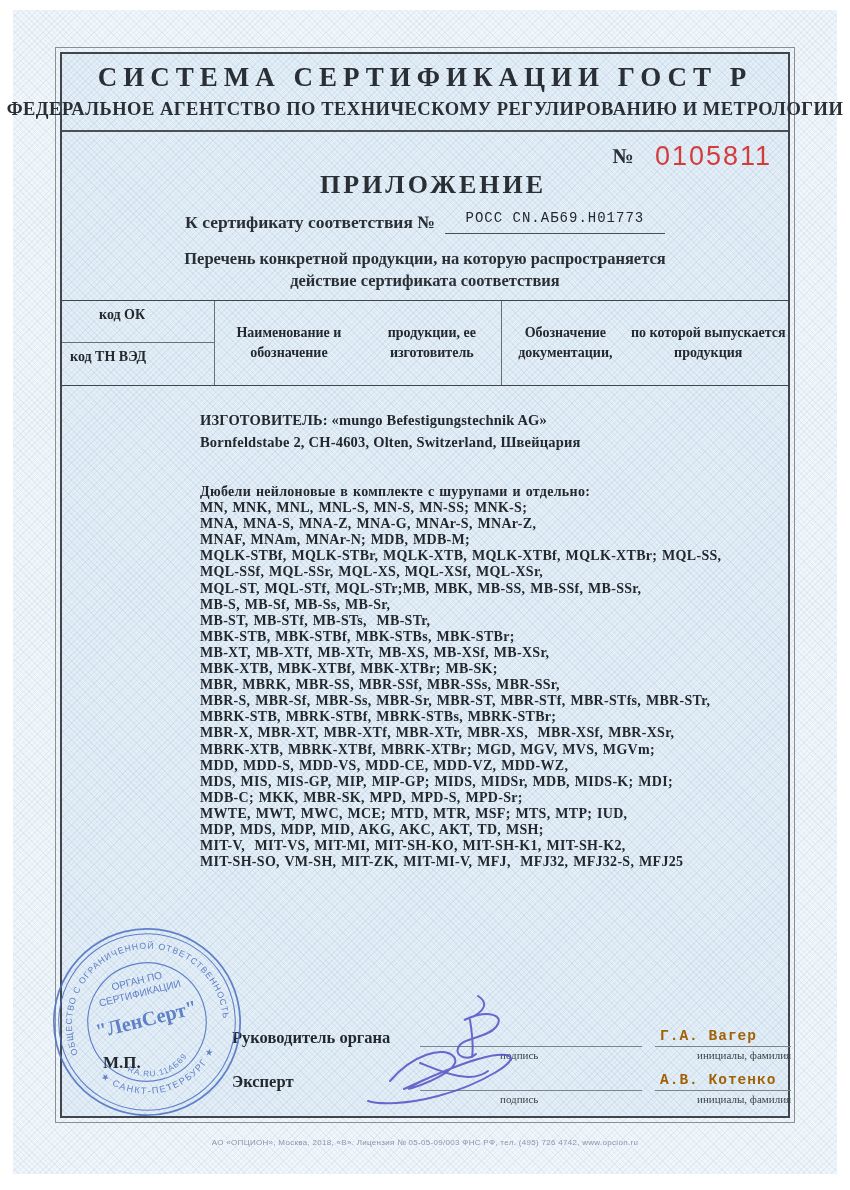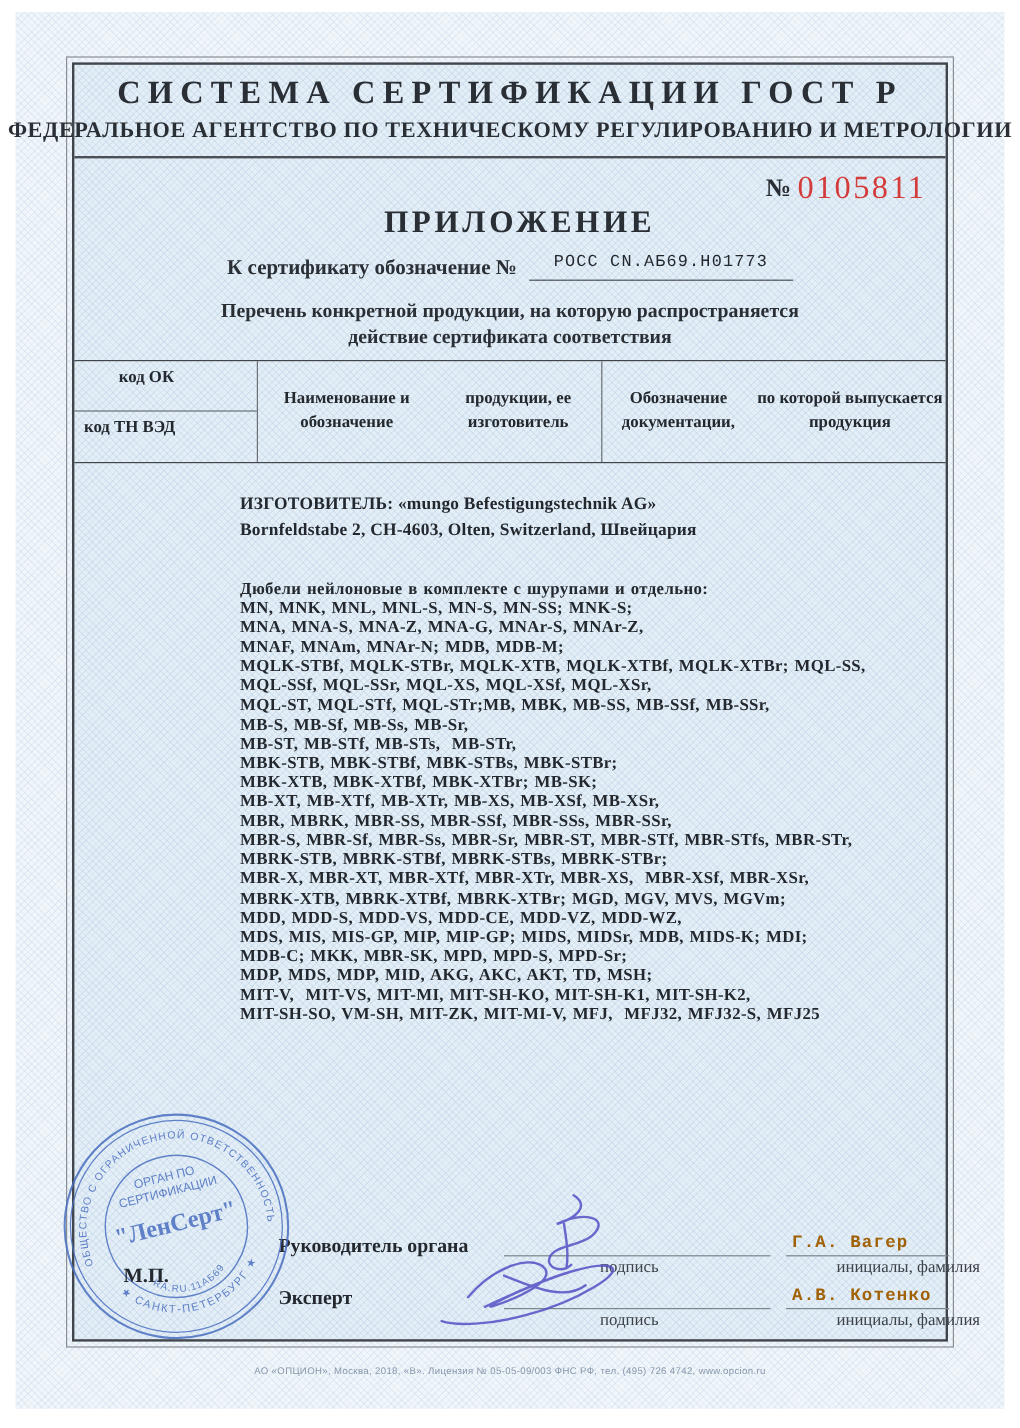--- a/index.html
+++ b/index.html
@@ -23,42 +23,42 @@
     background:
       repeating-linear-gradient(45deg, rgba(110,155,200,.12) 0 1px, transparent 1px 4px),
       repeating-linear-gradient(-45deg, rgba(110,155,200,.12) 0 1px, transparent 1px 4px),
       #e4eef6;
   }
   .abs{position:absolute;}
   .hdr-title{left:0;right:0;top:62px;text-align:center;font-size:27px;font-weight:bold;letter-spacing:6px;color:#2a2f35;}
   .hdr-sub{left:0;right:0;top:99px;text-align:center;font-size:18.5px;font-weight:bold;letter-spacing:.5px;color:#2a2f35;}
   .hdr-rule{left:62px;width:726px;top:130px;border-top:2px solid #4a5056;}
   .numrow{right:78px;top:141px;font-size:21px;font-weight:bold;color:#2a2f35;}
-  .numrow .digits{font-family:Liberation Serif, serif;font-weight:normal;font-size:27px;letter-spacing:2px;vertical-align:-2px;}
+  .numrow .digits{font-family:Liberation Sans, sans-serif;font-weight:normal;font-size:27px;letter-spacing:2px;vertical-align:-2px;margin-left:16px;}
   .appendix{left:16px;right:0;top:170px;text-align:center;font-size:26px;font-weight:bold;letter-spacing:3px;color:#2a2f35;}
   .certline{left:0;right:0;top:212px;text-align:center;font-size:17.5px;font-weight:bold;color:#2a2f35;}
   .cert-value{display:inline-block;width:220px;border-bottom:1.5px solid #4a5056;margin-left:10px;text-align:center;}
   .cert-value span{display:inline-block;transform:translateY(-6px);font-family:"Liberation Mono", monospace;font-weight:normal;font-size:14px;letter-spacing:1px;color:#23282e;}
   .intro{left:0;right:0;text-align:center;font-size:16.5px;font-weight:bold;color:#2a2f35;}
   .table{
     left:62px;top:300px;width:726px;height:86px;box-sizing:border-box;
     border-top:1.5px solid #41464c;border-bottom:1.5px solid #41464c;
     display:grid;grid-template-columns:21% 39.5% 39.5%;
   }
   .tcell{box-sizing:border-box;font-weight:bold;font-size:14px;color:#23282e;}
   .tcell.c1{display:grid;grid-template-rows:1fr 1fr;}
   .tcell.c1 > div{padding:6px 8px;box-sizing:border-box;}
   .tcell.c1 .r1{border-bottom:1px solid #6a7076;padding-left:37px;}
   .tcell.c2,.tcell.c3{border-left:1px solid #6a7076;display:flex;flex-direction:row;justify-content:center;align-items:center;text-align:center;line-height:20px;}
   .manu{left:200px;font-size:14.5px;font-weight:bold;color:#23282e;letter-spacing:.2px;}
   .plist{left:200px;top:484px;width:590px;font-size:14px;font-weight:bold;color:#23282e;letter-spacing:.3px;word-spacing:1px;}
   .plist .pline{line-height:16.1px;white-space:pre;}
   .sigrow-label{left:232px;font-size:16.5px;font-weight:bold;color:#23282e;}
   .sigline{border-bottom:1px solid #7d848b;}
-  .caption{font-size:14px;color:#3c4248;}
+  .caption{font-size:11px;color:#3c4248;}
   .signame{left:660px;font-family:"Liberation Mono", monospace;font-weight:bold;font-size:14.5px;letter-spacing:1px;color:#a16207;}
   .mp{left:103px;top:1036px;font-size:17px;font-weight:bold;color:#23282e;z-index:5;margin-top:17px;}
   .stamp-wrap{left:50px;top:925px;width:194px;height:194px;transform:rotate(-14deg);opacity:.85;z-index:4;}
   .ink{z-index:6;}
   .footer{left:0;right:0;top:1138px;text-align:center;font-size:8px;color:#8796ab;letter-spacing:.3px;font-family:"Liberation Sans", sans-serif;}
 </style>
 </head>
 <body>
 
 <div class="page">
@@ -73,21 +73,21 @@
   <div class="abs hdr-rule"></div>
 
   <div class="abs numrow">
     <span>№</span>
     <span class="digits" style="color:#d43c3c">0105811</span>
   </div>
 
   <div class="abs appendix">ПРИЛОЖЕНИЕ</div>
 
   <div class="abs certline">
-    <span>К сертификату обозначение №</span><span class="cert-value"><span>РОСС CN.АБ69.H01773</span></span>
+    <span>К сертификату соответствия №</span><span class="cert-value"><span>РОСС CN.АБ69.H01773</span></span>
   </div>
 
   <div class="abs intro" style="top:249px">Перечень конкретной продукции,  на которую распространяется</div>
   <div class="abs intro" style="top:271px">действие сертификата соответствия</div>
 
   <div class="abs table">
     <div class="tcell c1">
       <div class="r1">код ОК</div>
       <div class="r2">код ТН ВЭД</div>
     </div>
@@ -108,30 +108,31 @@
       <div class="pline">Дюбели нейлоновые в комплекте с шурупами и отдельно:</div>
       <div class="pline">MN, MNK, MNL, MNL-S, MN-S, MN-SS; MNK-S;</div>
       <div class="pline">MNA, MNA-S, MNA-Z, MNA-G, MNAr-S, MNAr-Z,</div>
       <div class="pline">MNAF, MNAm, MNAr-N; MDB, MDB-M;</div>
       <div class="pline">MQLK-STBf, MQLK-STBr, MQLK-XTB, MQLK-XTBf, MQLK-XTBr; MQL-SS,</div>
       <div class="pline">MQL-SSf, MQL-SSr, MQL-XS, MQL-XSf, MQL-XSr,</div>
       <div class="pline">MQL-ST, MQL-STf, MQL-STr;MB, MBK, MB-SS, MB-SSf, MB-SSr,</div>
       <div class="pline">MB-S, MB-Sf, MB-Ss, MB-Sr,</div>
       <div class="pline">MB-ST, MB-STf, MB-STs,  MB-STr,</div>
       <div class="pline">MBK-STB, MBK-STBf, MBK-STBs, MBK-STBr;</div>
+      <div class="pline">MB-XT, MB-XTf, MB-XTr, MB-XS, MB-XSf, MB-XSr,</div>
       <div class="pline">MBK-XTB, MBK-XTBf, MBK-XTBr; MB-SK;</div>
-      <div class="pline">MB-XT, MB-XTf, MB-XTr, MB-XS, MB-XSf, MB-XSr,</div>
       <div class="pline">MBR, MBRK, MBR-SS, MBR-SSf, MBR-SSs, MBR-SSr,</div>
       <div class="pline">MBR-S, MBR-Sf, MBR-Ss, MBR-Sr, MBR-ST, MBR-STf, MBR-STfs, MBR-STr,</div>
       <div class="pline">MBRK-STB, MBRK-STBf, MBRK-STBs, MBRK-STBr;</div>
       <div class="pline">MBR-X, MBR-XT, MBR-XTf, MBR-XTr, MBR-XS,  MBR-XSf, MBR-XSr,</div>
       <div class="pline">MBRK-XTB, MBRK-XTBf, MBRK-XTBr; MGD, MGV, MVS, MGVm;</div>
       <div class="pline">MDD, MDD-S, MDD-VS, MDD-CE, MDD-VZ, MDD-WZ,</div>
       <div class="pline">MDS, MIS, MIS-GP, MIP, MIP-GP; MIDS, MIDSr, MDB, MIDS-K; MDI;</div>
       <div class="pline">MDB-C; MKK, MBR-SK, MPD, MPD-S, MPD-Sr;</div>
+      <div class="pline">MWTE, MWT, MWC, MCE; MTD, MTR, MSF; MTS, MTP; IUD,</div>
       <div class="pline">MDP, MDS, MDP, MID, AKG, AKC, AKT, TD, MSH;</div>
       <div class="pline">MIT-V,  MIT-VS, MIT-MI, MIT-SH-KO, MIT-SH-K1, MIT-SH-K2,</div>
       <div class="pline">MIT-SH-SO, VM-SH, MIT-ZK, MIT-MI-V, MFJ,  MFJ32, MFJ32-S, MFJ25</div>
     </div>
 
   <div class="abs sigrow-label" style="top:1028px">Руководитель органа</div>
   <div class="abs sigline" style="left:420px;top:1032px;width:222px;height:14px"></div>
   <div class="abs caption" style="left:500px;top:1049px">подпись</div>
   <div class="abs signame" style="top:1028px">Г.А. Вагер</div>
   <div class="abs sigline" style="left:655px;top:1032px;width:136px;height:14px"></div>

